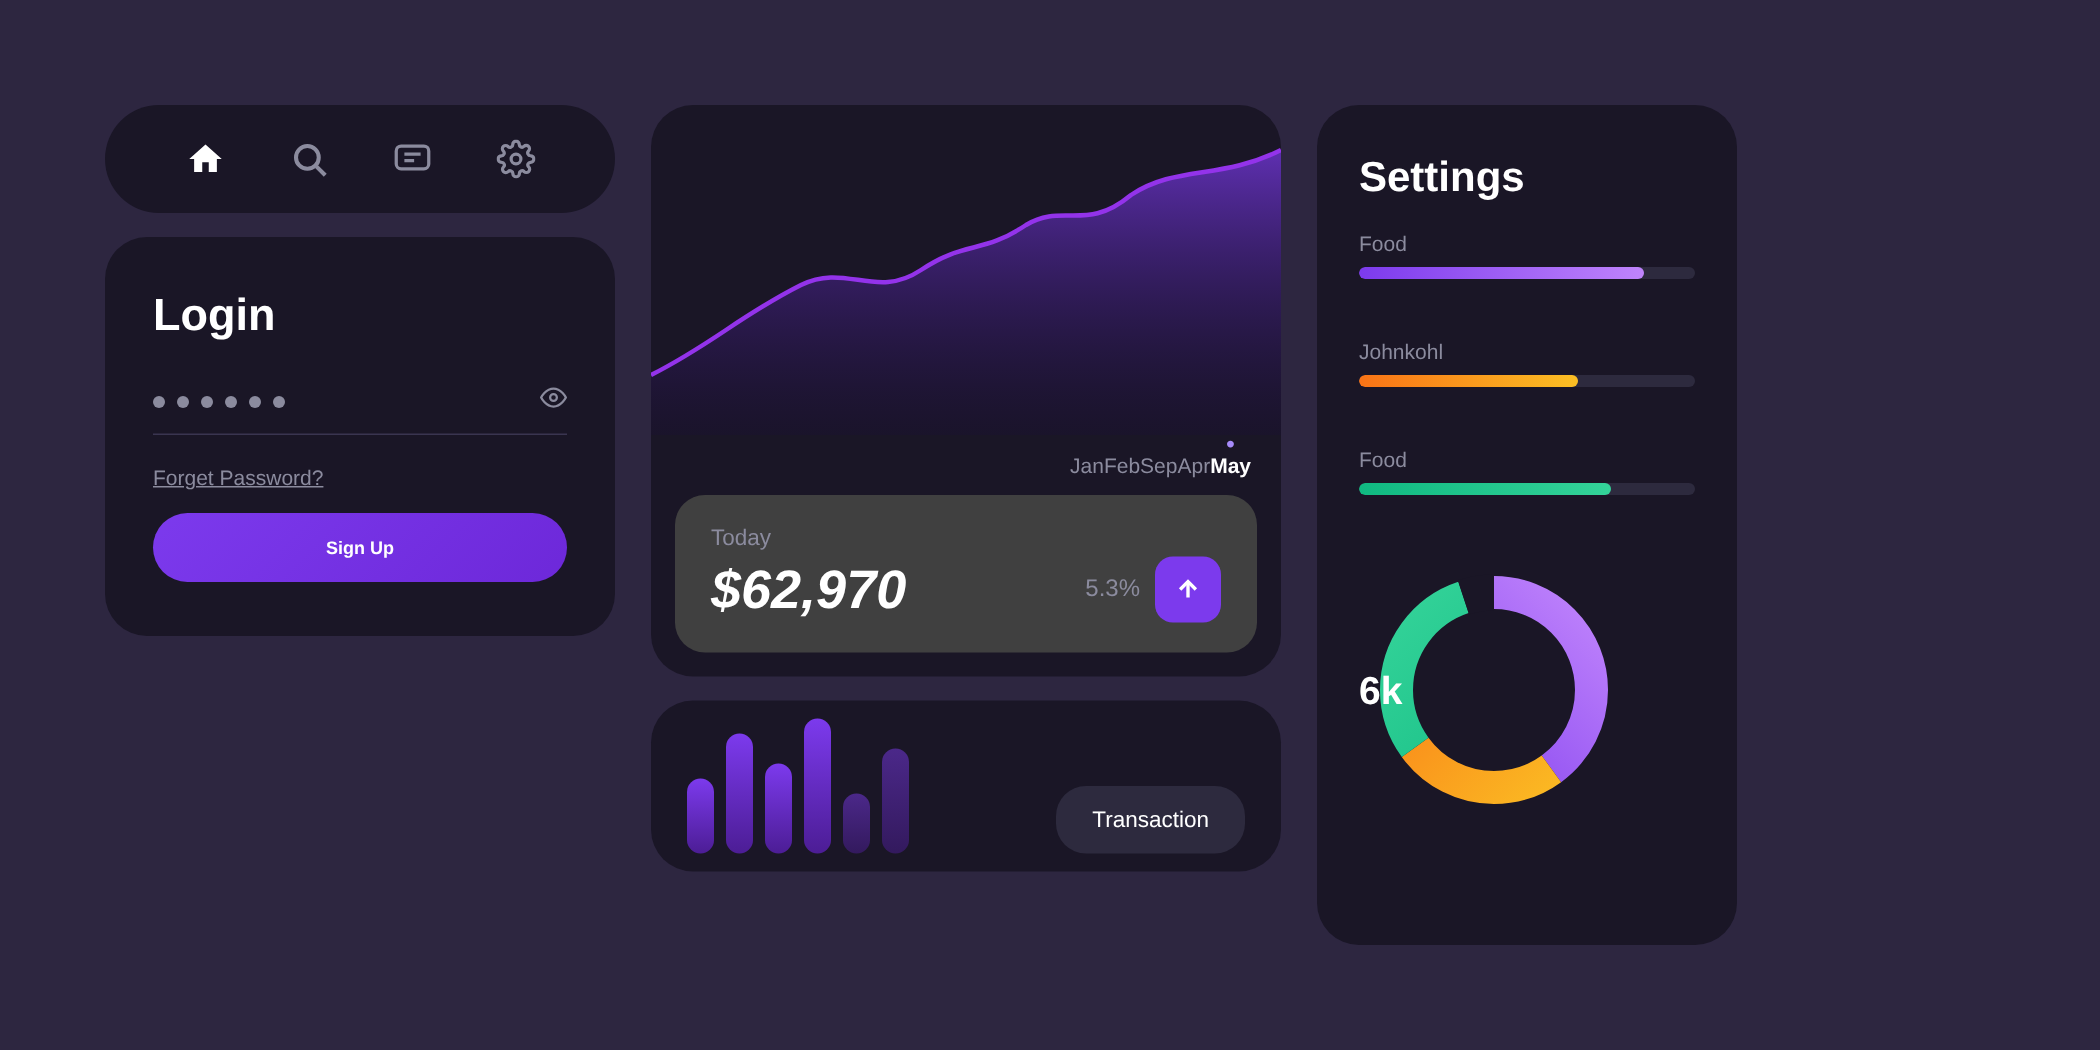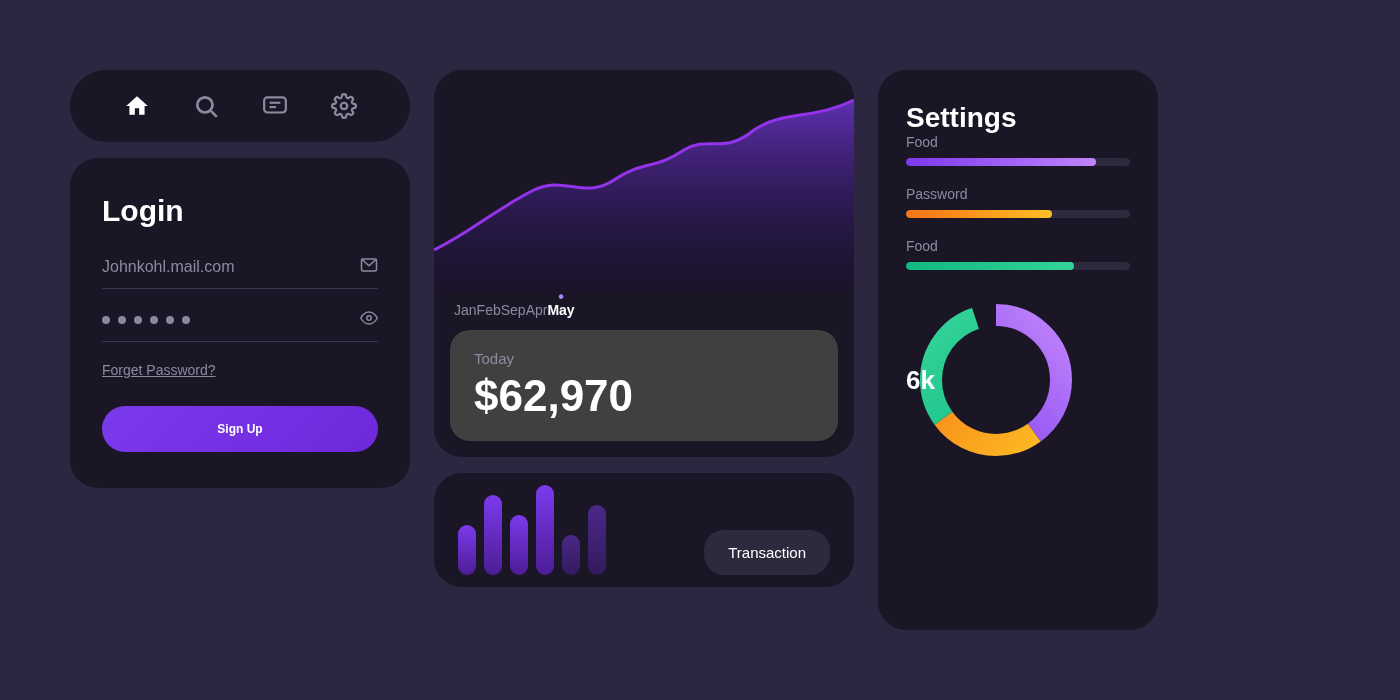--- a/index.html
+++ b/index.html
@@ -102,21 +102,21 @@
       background: #8b8b9e;
     }
 
     .forget-link {
       color: #8b8b9e;
       font-size: 14px;
       text-decoration: underline;
       cursor: pointer;
       margin-top: 8px;
       display: block;
-      margin-bottom: 28px;
+      margin-bottom: 16px;
     }
 
     .signup-btn {
       width: 100%;
       padding: 16px;
       background: #7c3aed;
       border: none;
       border-radius: 50px;
       color: #ffffff;
       font-size: 12px;
@@ -147,21 +147,21 @@
       position: relative;
     }
 
     .chart-svg {
       width: 100%;
       height: 100%;
     }
 
     .month-labels {
       display: flex;
-      justify-content: flex-start;
+      justify-content: flex-end;
       padding: 12px 20px 0;
       background: #1a1626;
     }
 
     .month-label {
       font-size: 14px;
       color: #8b8b9e;
       font-weight: 500;
     }
 
@@ -194,23 +194,24 @@
       margin-bottom: 4px;
     }
 
     .stats-row {
       display: flex;
       align-items: center;
       justify-content: space-between;
     }
 
     .stats-value {
-      font-size: 44px;
+      font-size: 36px;
       font-weight: 800;
       color: #ffffff;
+      font-style: italic;
     }
 
     .stats-right {
       display: flex;
       align-items: center;
       gap: 10px;
     }
 
     .stats-percent {
       font-size: 16px;
@@ -263,20 +264,21 @@
 
     
     .right-panel {
       background: #1a1626;
       border-radius: 28px;
       padding: 32px 28px;
       width: 280px;
       min-height: 560px;
       display: flex;
       flex-direction: column;
+      gap: 20px;
     }
 
     .settings-title {
       font-size: 28px;
       font-weight: 800;
       color: #ffffff;
     }
 
     .setting-item {
       margin-bottom: 20px;
@@ -353,31 +355,20 @@
         <svg width="26" height="26" viewBox="0 0 24 24" fill="none" stroke="currentColor" stroke-width="2">
           <circle cx="12" cy="12" r="3"></circle>
           <path d="M19.4 15a1.65 1.65 0 0 0 .33 1.82l.06.06a2 2 0 0 1-2.83 2.83l-.06-.06a1.65 1.65 0 0 0-1.82-.33 1.65 1.65 0 0 0-1 1.51V21a2 2 0 0 1-4 0v-.09A1.65 1.65 0 0 0 9 19.4a1.65 1.65 0 0 0-1.82.33l-.06.06a2 2 0 0 1-2.83-2.83l.06-.06A1.65 1.65 0 0 0 4.68 15a1.65 1.65 0 0 0-1.51-1H3a2 2 0 0 1 0-4h.09A1.65 1.65 0 0 0 4.6 9a1.65 1.65 0 0 0-.33-1.82l-.06-.06a2 2 0 0 1 2.83-2.83l.06.06A1.65 1.65 0 0 0 9 4.68a1.65 1.65 0 0 0 1-1.51V3a2 2 0 0 1 4 0v.09a1.65 1.65 0 0 0 1 1.51 1.65 1.65 0 0 0 1.82-.33l.06-.06a2 2 0 0 1 2.83 2.83l-.06.06A1.65 1.65 0 0 0 19.4 9a1.65 1.65 0 0 0 1.51 1H21a2 2 0 0 1 0 4h-.09a1.65 1.65 0 0 0-1.51 1z"></path>
         </svg>
       </div>
     </div>
 
     <div class="login-card">
       <div class="login-title">Login</div>
 
-      <div class="input-group">
-        <div class="input-row">
-          <span class="input-text">Johnkohl.mail.com</span>
-          <span class="input-icon">
-            <svg width="18" height="18" viewBox="0 0 24 24" fill="none" stroke="currentColor" stroke-width="2">
-              <rect x="2" y="4" width="20" height="16" rx="2"></rect>
-              <polyline points="2,4 12,13 22,4"></polyline>
-            </svg>
-          </span>
-        </div>
-      </div>
 
       <div class="input-group">
         <div class="input-row">
           <div class="password-dots">
             <div class="dot"></div>
             <div class="dot"></div>
             <div class="dot"></div>
             <div class="dot"></div>
             <div class="dot"></div>
             <div class="dot"></div>
@@ -418,20 +409,29 @@
         <span class="month-label">Feb</span>
         <span class="month-label">Sep</span>
         <span class="month-label">Apr</span>
         <span class="month-label active">May</span>
       </div>
 
       <div class="stats-card">
         <div class="stats-label">Today</div>
         <div class="stats-row">
           <span class="stats-value">$62,970</span>
+          <div class="stats-right">
+            <span class="stats-percent">5.3%</span>
+            <div class="up-btn">
+              <svg width="18" height="18" viewBox="0 0 24 24" fill="none" stroke="white" stroke-width="3">
+                <line x1="12" y1="19" x2="12" y2="5"></line>
+                <polyline points="5,12 12,5 19,12"></polyline>
+              </svg>
+            </div>
+          </div>
         </div>
       </div>
     </div>
 
     <div class="bottom-bar">
       <div class="bar-charts">
         <div class="bar-item" style="height:50px;"></div>
         <div class="bar-item" style="height:80px;"></div>
         <div class="bar-item" style="height:60px;"></div>
         <div class="bar-item" style="height:90px;"></div>
@@ -446,21 +446,21 @@
     <div class="settings-title">Settings</div>
 
     <div class="setting-item">
       <div class="setting-label">Food</div>
       <div class="progress-bar">
         <div class="progress-fill food-bar"></div>
       </div>
     </div>
 
     <div class="setting-item">
-      <div class="setting-label">Password</div>
+      <div class="setting-label">Johnkohl</div>
       <div class="progress-bar">
         <div class="progress-fill savings-bar"></div>
       </div>
     </div>
 
     <div class="setting-item">
       <div class="setting-label">Food</div>
       <div class="progress-bar">
         <div class="progress-fill rent-bar"></div>
       </div>

